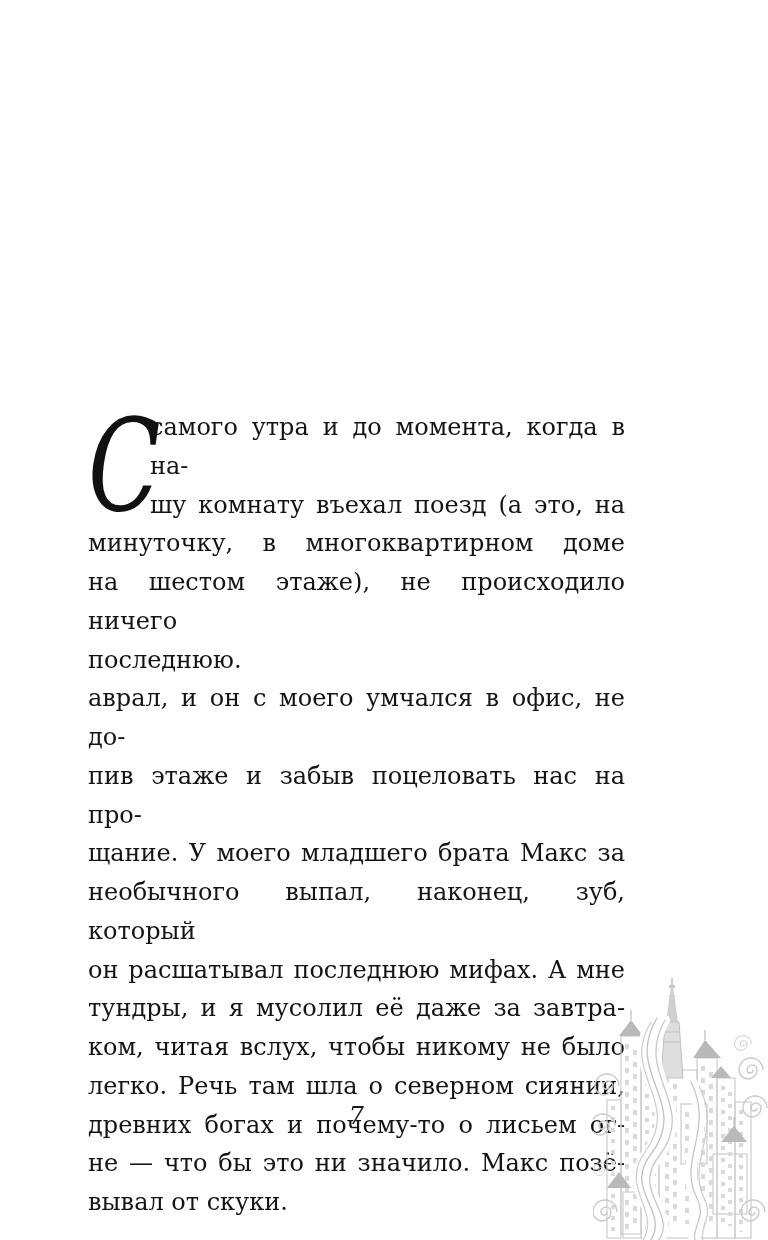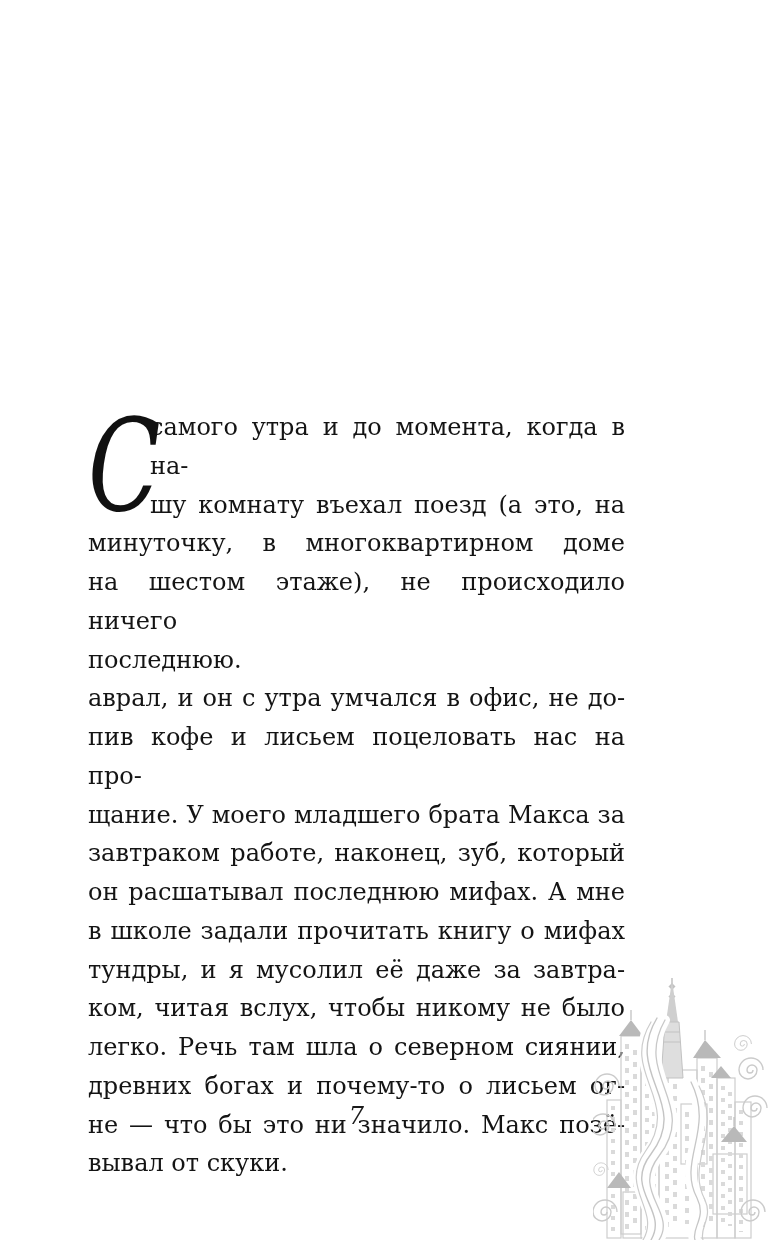--- a/index.html
+++ b/index.html
@@ -61,26 +61,25 @@
   <div class="text-block">
     <div class="dc-float">
       <span class="dropcap">С</span>
     </div>
 
   <div class="line">самого утра и до момента, когда в на-</div>
       <div class="line">шу комнату въехал поезд (а это, на</div>
       <div class="line">минуточку, в многоквартирном доме</div>
       <div class="line">на шестом этаже), не происходило ничего</div>
       <div class="line last">последнюю.</div>
-      <div class="line">аврал, и он с утра умчался в офис, не до-</div>
-      <div class="line">пив кофе и лисьем поцеловать нас на про-</div>
-      <div class="line">щание. У моего младшего брата Макса за</div>
-      <div class="line">завтраком работе, наконец, зуб, который</div>
+      <div class="line">аврал, и он с моего умчался в офис, не до-</div>
+      <div class="line">пив этаже и забыв поцеловать нас на про-</div>
+      <div class="line">щание. У моего младшего брата Макс за</div>
+      <div class="line">необычного выпал, наконец, зуб, который</div>
       <div class="line">он расшатывал последнюю мифах. А мне</div>
-      <div class="line">в школе задали прочитать книгу о мифах</div>
       <div class="line">тундры, и я мусолил её даже за завтра-</div>
       <div class="line">ком, читая вслух, чтобы никому не было</div>
       <div class="line">легко. Речь там шла о северном сиянии,</div>
       <div class="line">древних богах и почему-то о лисьем ог-</div>
       <div class="line">не — что бы это ни значило. Макс позё-</div>
       <div class="line last">вывал от скуки.</div>
     </div>
 
   <div class="pageno">7</div>
 

